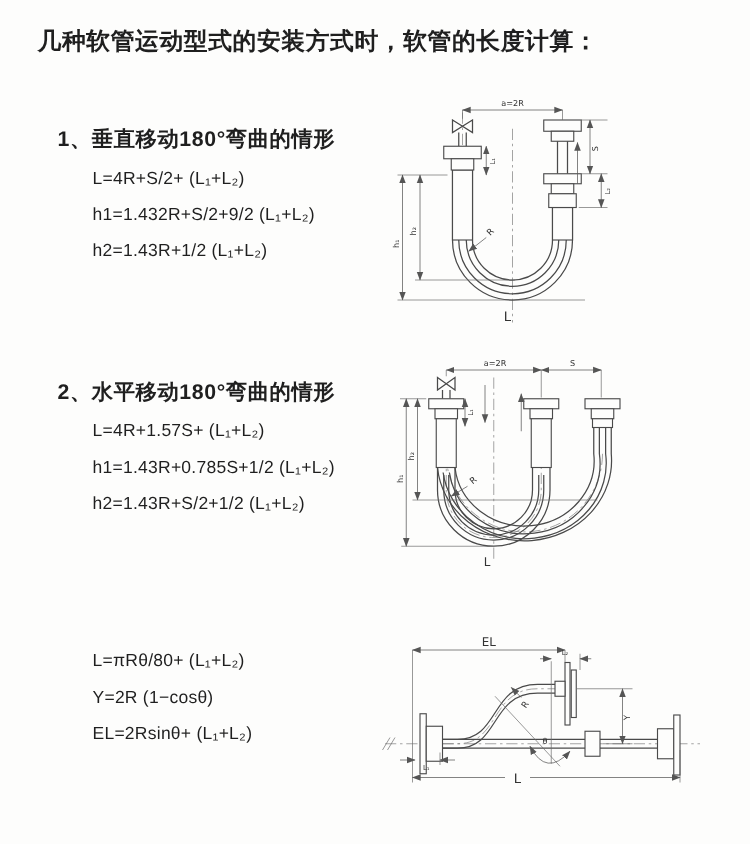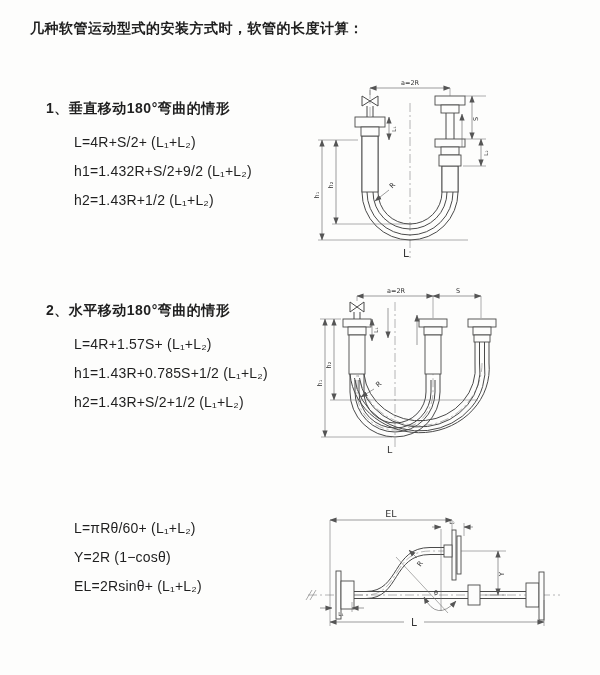--- a/index.html
+++ b/index.html
@@ -2,25 +2,25 @@
 <html><head>
 <meta charset="utf-8">
 <style>
   html,body{margin:0;padding:0;}
   .page{
     position:relative;width:600px;height:675px;background:#fdfdfc;
     font-family:"Liberation Sans","DejaVu Sans",sans-serif;color:#1f1f1f;
     overflow:hidden;
   }
   .title{
-    position:absolute;left:30px;top:20px;font-size:14px;font-weight:bold;
+    position:absolute;left:30px;top:20px;font-size:19px;font-weight:bold;
     letter-spacing:0.5px;white-space:nowrap;
   }
   .sec{position:absolute;left:46px;white-space:nowrap;}
-  .sec .heading{font-size:14px;font-weight:bold;letter-spacing:0.5px;height:22px;margin-bottom:6px;}
+  .sec .heading{font-size:17px;font-weight:bold;letter-spacing:0.5px;height:22px;margin-bottom:6px;}
   .sec .formula{font-size:14px;padding-left:28px;line-height:29px;letter-spacing:0.2px;}
   #sec1{top:100px;} #sec2{top:302px;} #sec3{top:514px;}
   svg{position:absolute;}
   #svg1{left:313px;top:68px;} #svg2{left:313px;top:286px;} #svg3{left:303px;top:498px;}
   svg .outline{stroke:#4a4a4a;stroke-width:1;fill:none;}
   svg .fit{stroke:#4a4a4a;stroke-width:0.9;fill:#fdfdfc;}
   svg .dim{stroke:#5a5a5a;stroke-width:0.6;fill:none;}
   svg .thin{stroke:#6a6a6a;stroke-width:0.55;fill:none;}
   svg .cl{stroke:#7a7a7a;stroke-width:0.55;fill:none;stroke-dasharray:9 3 2 3;}
   svg text{fill:#333;font-family:"DejaVu Sans",sans-serif;}
@@ -42,21 +42,21 @@
   </div>
 
   <div class="sec" id="sec2">
     <div class="heading">2、水平移动180°弯曲的情形</div>
     <div class="formula">L=4R+1.57S+ (L₁+L₂)</div>
     <div class="formula">h1=1.43R+0.785S+1/2 (L₁+L₂)</div>
     <div class="formula">h2=1.43R+S/2+1/2 (L₁+L₂)</div>
   </div>
 
   <div class="sec" id="sec3">
-    <div class="formula">L=πRθ/60+ (L₁+L₂)</div>
+    <div class="formula">L=πRθ/80+ (L₁+L₂)</div>
     <div class="formula">Y=2R (1−cosθ)</div>
     <div class="formula">EL=2Rsinθ+ (L₁+L₂)</div>
   </div>
 
   <svg id="svg1" width="185" height="200" viewBox="313 68 185 200">
     <defs>
       <marker id="a1" viewBox="0 0 8 8" markerWidth="7" markerHeight="7" refX="7.5" refY="4" orient="auto-start-reverse" markerUnits="userSpaceOnUse">
         <path d="M0,1 L8,4 L0,7 z" fill="#555"></path>
       </marker>
       <pattern id="br1" width="4" height="4" patternUnits="userSpaceOnUse">

